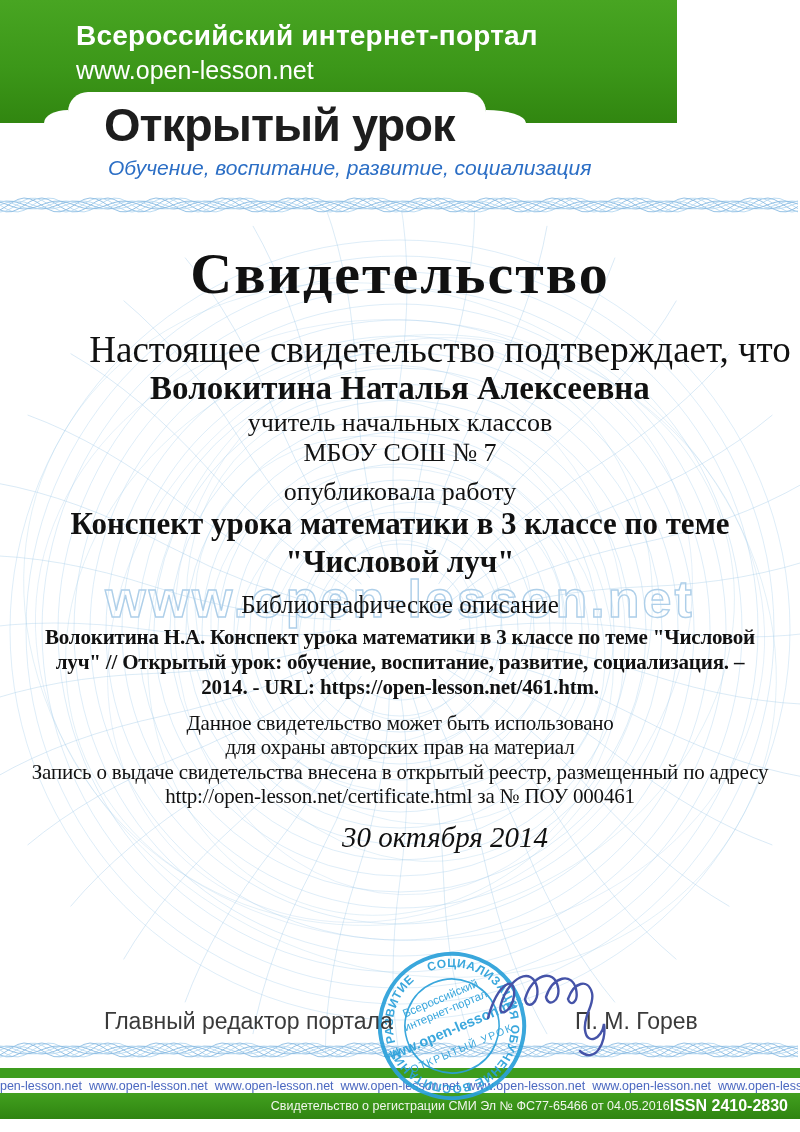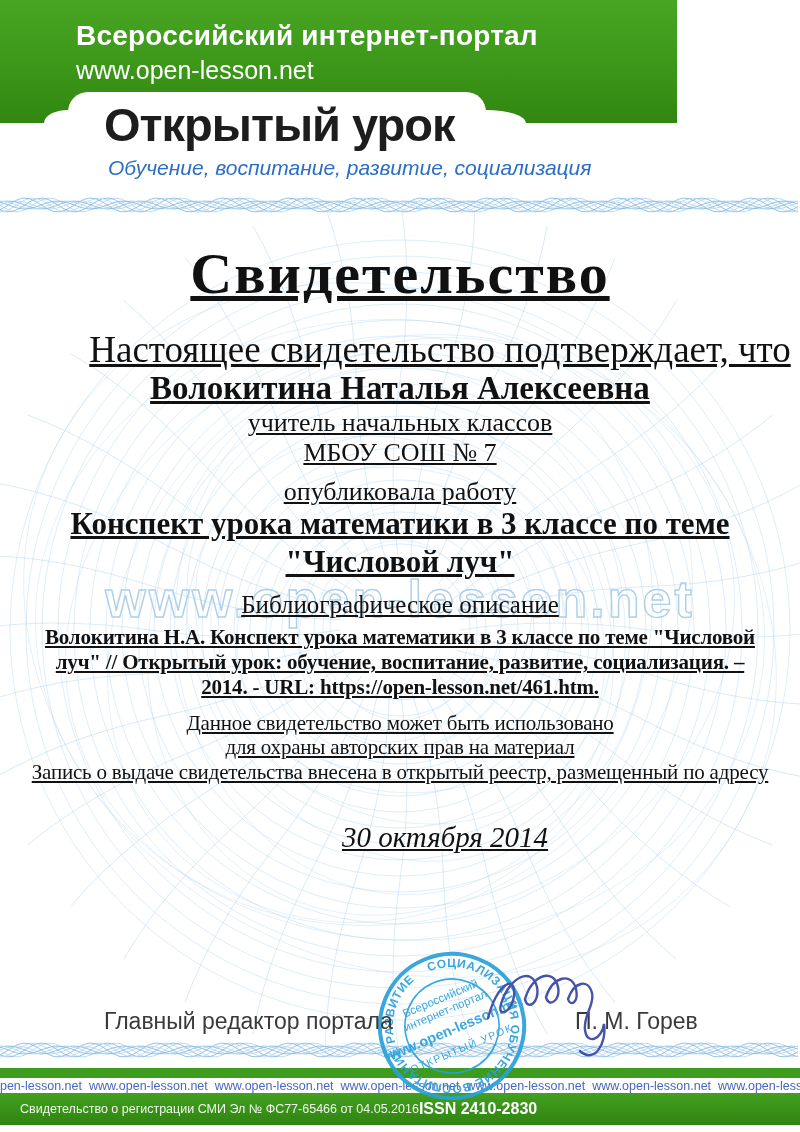--- a/index.html
+++ b/index.html
@@ -19,21 +19,21 @@
   .portal-title{left:104px;top:97px;color:#1d1d1d;font-size:47px;font-weight:bold;letter-spacing:-1px;z-index:3;}
   .portal-subtitle{left:108px;top:156px;color:#2b6ec5;font-size:21px;font-style:italic;z-index:3;}
 
   
   .band-top{left:0;top:193px;width:800px;height:24px;z-index:1;}
   .band-bottom{left:0;top:1038px;width:800px;height:24px;z-index:1;}
   .rosette{left:0;top:210px;width:800px;height:850px;z-index:0;}
   .watermark{left:0;top:565px;width:800px;height:70px;z-index:0;}
 
   
-  .ser{font-family:"Liberation Serif",serif;color:#111;width:800px;text-align:center;z-index:2;text-decoration:underline;}
+  .ser{font-family:"Liberation Serif",serif;color:#111;width:800px;text-align:center;z-index:2;}
   .cert-title{top:240px;font-size:58px;font-weight:bold;letter-spacing:2px;}
   .confirm{top:328px;font-size:37px;padding-left:40px;}
   .recipient{top:370px;font-size:33px;font-weight:bold;}
   .position{top:408px;font-size:26px;}
   .school{top:438px;font-size:26px;}
   .action{top:477px;font-size:26px;}
   .work-line{font-size:31px;font-weight:bold;white-space:nowrap;}
   .work-0{top:506px;} .work-1{top:544px;}
   .biblio-head{top:591px;font-size:25px;}
   .biblio-line{font-size:21px;font-weight:bold;white-space:nowrap;letter-spacing:-.2px;}
@@ -46,23 +46,23 @@
   .editor-label{left:104px;top:1008px;font-size:23px;color:#3a3a3a;z-index:5;}
   .editor-name{left:575px;top:1008px;font-size:23px;color:#3a3a3a;z-index:5;}
   .stamp{left:362px;top:936px;width:180px;height:180px;z-index:4;transform:rotate(-23deg);opacity:.92;}
   .signature{left:482px;top:952px;width:150px;height:125px;z-index:5;}
 
   
   .green-bar{left:0;top:1068px;width:800px;height:10px;background:#3d9c1e;z-index:2;}
   .url-strip{left:0;top:1078px;width:800px;height:15px;background:#fdfdfd;z-index:2;
              display:flex;align-items:center;justify-content:center;gap:7px;overflow:hidden;white-space:nowrap;}
   .url-strip span{color:#4a67c0;font-size:12.5px;flex:0 0 auto;}
-  .footer{left:0;top:1093px;width:800px;height:32px;z-index:2;
+  .footer{left:0;top:1093px;width:800px;height:26px;z-index:2;
           background:linear-gradient(180deg,#42a01f,#2f8411);
-          display:flex;align-items:center;justify-content:flex-start;
+          display:flex;align-items:center;justify-content:flex-end;
           padding:0 12px 0 20px;box-sizing:border-box;}
   .footer-reg{color:#f2f7ee;font-size:12.5px;}
   .footer-issn{color:#fff;font-size:16px;font-weight:bold;}
 </style>
 </head>
 <body>
 
 <div class="page">
 
   <div class="abs rosette" id="rosette"><svg width="800" height="850" viewBox="0 0 800 850">
@@ -181,20 +181,21 @@
   <div class="abs ser action">опубликовала работу</div>
   <div class="abs ser work-line work-0">Конспект урока математики в 3 классе по теме</div>
   <div class="abs ser work-line work-1">"Числовой луч"</div>
   <div class="abs ser biblio-head">Библиографическое описание</div>
   <div class="abs ser biblio-line bl-0">Волокитина Н.А. Конспект урока математики в 3 классе по теме "Числовой</div>
   <div class="abs ser biblio-line bl-1">луч" // Открытый урок: обучение, воспитание, развитие, социализация. –</div>
   <div class="abs ser biblio-line bl-2">2014. - URL: https://open-lesson.net/461.htm.</div>
   <div class="abs ser usage-line ul-0">Данное свидетельство может быть использовано</div>
   <div class="abs ser usage-line ul-1">для охраны авторских прав на материал</div>
   <div class="abs ser usage-line ul-2">Запись о выдаче свидетельства внесена в открытый реестр, размещенный по адресу</div>
+  <div class="abs ser usage-line ul-3">http://open-lesson.net/certificate.html за № ПОУ 000461</div>
   <div class="abs ser date">30 октября 2014</div>
 
   <div class="abs editor-label">Главный редактор портала</div>
   <div class="abs editor-name">П. М. Горев</div>
 
   <svg class="abs stamp" viewBox="0 0 180 180">
     <g transform="translate(90,90)">
       <circle r="72" fill="none" stroke="#2aa0da" stroke-width="4"></circle>
       <circle r="47" fill="none" stroke="#2aa0da" stroke-width="1.6"></circle>
       <path id="stampRingPath" d="M 0,-59 A 59,59 0 1,1 -0.05,-59" fill="none"></path>

